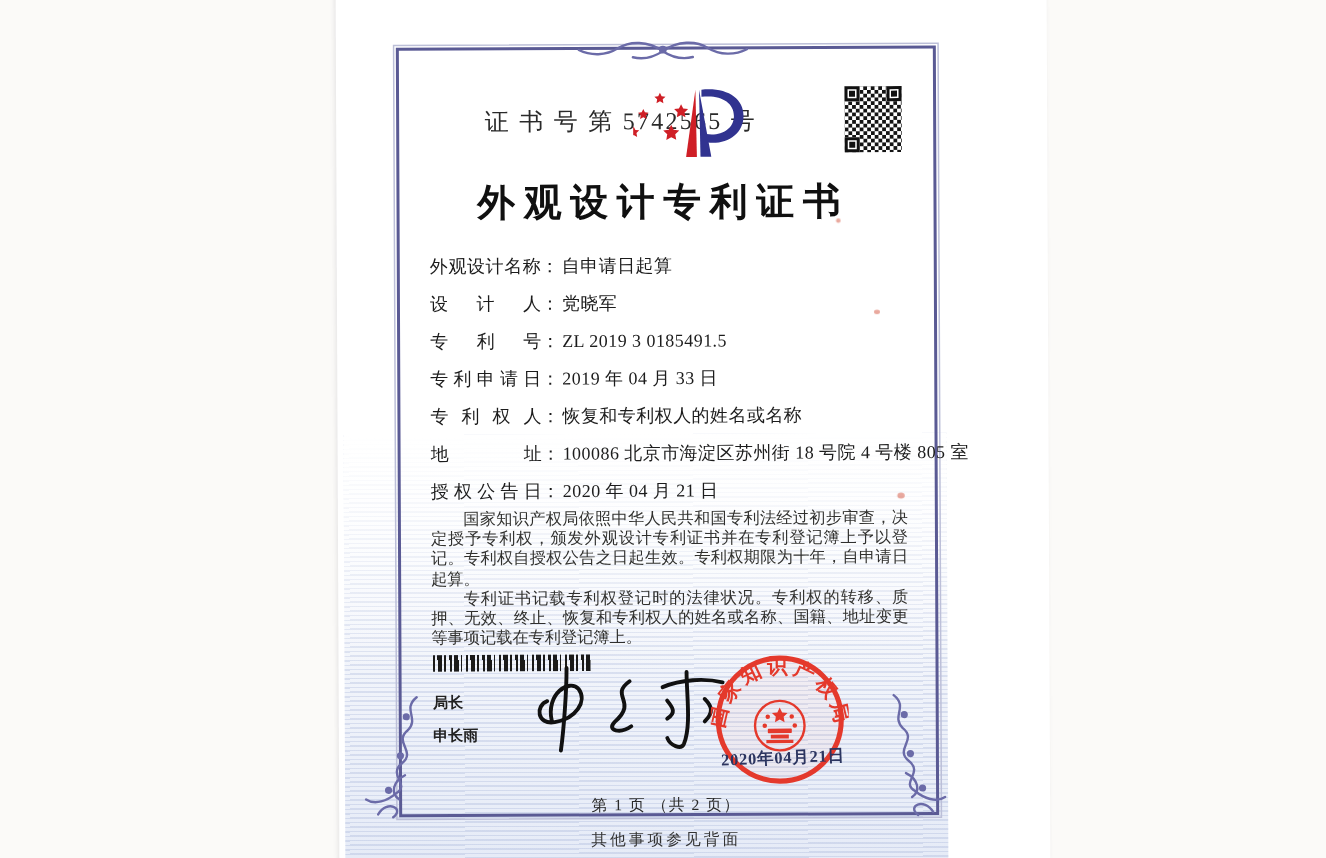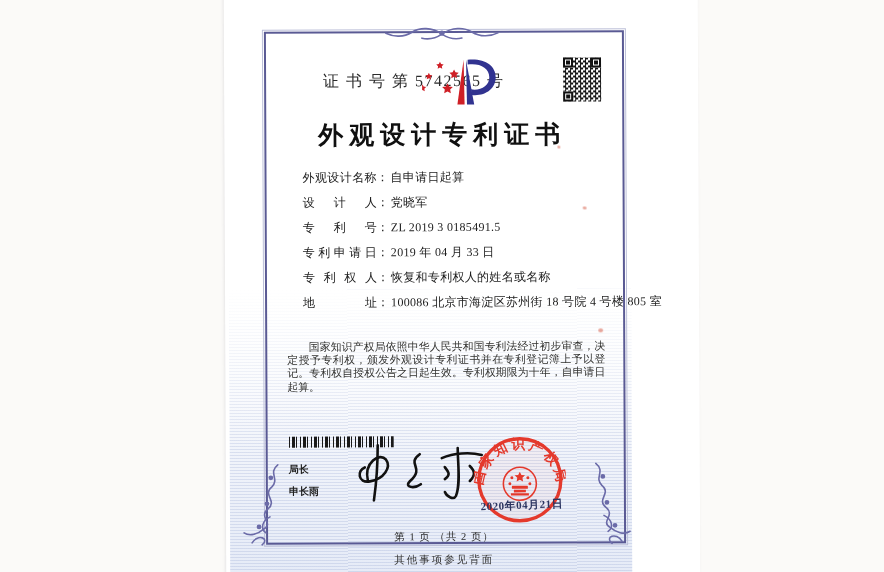--- a/index.html
+++ b/index.html
@@ -21,21 +21,21 @@
   .logo{position:absolute;left:198px;top:60px;width:80px;height:58px;}
   .qr{position:absolute;left:339px;top:64px;width:38px;height:44px;
       background:repeating-conic-gradient(#141414 0% 25%,#ffffff 25% 50%) 0 0/5px 5px;}
   .qr .f{position:absolute;width:10px;height:10px;border:2px solid #111;background:#fff;box-sizing:border-box;}
   .qr .f::after{content:"";position:absolute;left:1px;top:1px;width:4px;height:4px;background:#111;}
   .qr .f1{left:0;top:0}.qr .f2{right:0;top:0}.qr .f3{left:0;bottom:0}
   .title{position:absolute;left:40px;top:124px;width:356px;text-align:center;
          font-size:25px;font-weight:bold;letter-spacing:6px;color:#101010;}
   .fields{position:absolute;left:62px;top:177px;width:320px;font-size:12px;}
   .frow{line-height:12px;margin-bottom:13px;white-space:nowrap;position:relative;}
-  .flabel{display:inline-block;width:74px;text-align:justify;text-align-last:justify;vertical-align:top;margin-left:16px;}
+  .flabel{display:inline-block;width:74px;text-align:justify;text-align-last:justify;vertical-align:top;}
   .fsep{display:inline-block;margin-right:2px;}
   .fval{letter-spacing:0.3px;}
   .g2{position:absolute;left:168px;top:0;}
   .paras{position:absolute;left:62px;top:346px;width:318px;font-size:10.8px;
          line-height:13.2px;color:#30302e;text-align:justify;}
   .paras p{margin:0;text-indent:2em;}
   .barcode{position:absolute;left:63px;top:442px;width:105px;height:11px;
       background:repeating-linear-gradient(90deg,#1a1a1a 0 1.5px,transparent 1.5px 3px,
                  #1a1a1a 3px 6px,transparent 6px 7.5px,#1a1a1a 7.5px 8.5px,transparent 8.5px 11px);}
   .director{position:absolute;left:63px;top:464px;font-size:10px;font-weight:600;line-height:22px;color:#222;}
@@ -128,25 +128,29 @@
       <div class="frow">
         <span class="flabel">专利申请日</span><span class="fsep">：</span><span class="fval">2019 年 04 月 33 日</span>
       </div>
       <div class="frow">
         <span class="flabel">专利权人</span><span class="fsep">：</span><span class="fval">恢复和专利权人的姓名或名称</span>
       </div>
       <div class="frow">
         <span class="flabel">地址</span><span class="fsep">：</span><span class="fval">100086 北京市海淀区苏州街 18 号院 4 号楼 805 室</span>
       </div>
       <div class="frow">
+        <span>
+          <span class="flabel">授权公告日</span><span class="fsep">：</span><span class="fval">2020 年 04 月 21 日</span>
+        </span>
       </div>
     </div>
 
     <div class="paras">
       <p>国家知识产权局依照中华人民共和国专利法经过初步审查，决定授予专利权，颁发外观设计专利证书并在专利登记簿上予以登记。专利权自授权公告之日起生效。专利权期限为十年，自申请日起算。</p>
+      <p>专利证书记载专利权登记时的法律状况。专利权的转移、质押、无效、终止、恢复和专利权人的姓名或名称、国籍、地址变更等事项记载在专利登记簿上。</p>
     </div>
 
     <div class="barcode"></div>
 
     <div class="director">
       <div>局长</div>
       <div>申长雨</div>
     </div>
 
     <svg class="sign" viewBox="0 0 152 66">

